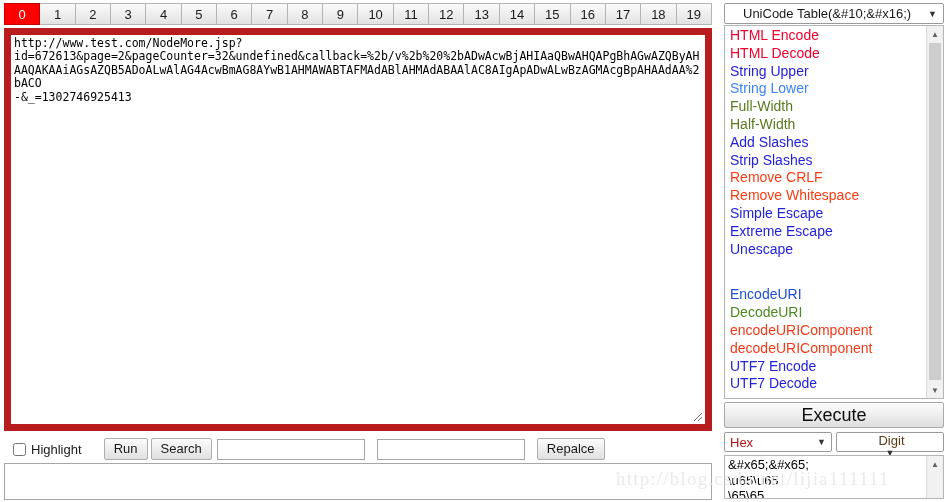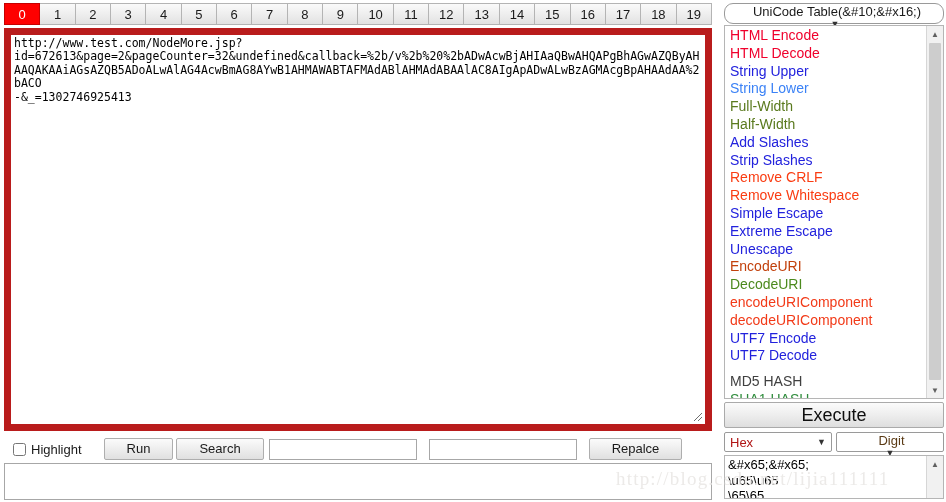--- a/index.html
+++ b/index.html
@@ -109,21 +109,21 @@
   }
   #highlight-label {
     font-size: 13px;
     color: #1a1a1a;
     margin-right: 22px;
     user-select: none;
   }
   .btn {
     height: 22px;
     min-width: 44px;
-    padding: 0 22px;
+    padding: 0 9px;
     margin-right: 3px;
     font-size: 13px;
     color: #1a1a1a;
     background: linear-gradient(to bottom, #fbfbfb 0%, #ededed 52%, #e0e0e0 100%);
     border: 1px solid #aeaeae;
     border-radius: 2px;
     box-sizing: border-box;
     cursor: pointer;
     font-family: "Liberation Sans", sans-serif;
     line-height: 20px;
@@ -167,31 +167,30 @@
     width: 224px;
     height: 502px;
   }
   #mode-select {
     position: absolute;
     left: 2px; top: 3px;
     width: 220px;
     height: 21px;
     box-sizing: border-box;
     border: 1px solid #9a9a9a;
-    border-radius: 9px;
+    border-radius: 2px;
     background: #ffffff;
     font-size: 13px;
     color: #1a1a1a;
-    padding: 0 2px 0 8px;
+    padding: 0 2px 0 18px;
     display: flex;
     align-items: center;
     justify-content: space-between;
     cursor: pointer;
     font-family: "Liberation Sans", sans-serif;
-    flex-direction: column;
   }
   #mode-select .sel-caret { font-size: 9px; color: #333; padding-right: 4px; }
 
   #function-list-wrap {
     position: absolute;
     left: 2px; top: 25px;
     width: 220px;
     height: 374px;
     box-sizing: border-box;
     border: 1px solid #b5b5b5;
@@ -382,21 +381,21 @@
           <div class="func-item" style="color: #3b82f6;">String Lower</div>
           <div class="func-item" style="color: rgb(90, 122, 30);">Full-Width</div>
           <div class="func-item" style="color: rgb(90, 122, 30);">Half-Width</div>
           <div class="func-item" style="color: rgb(34, 34, 221);">Add Slashes</div>
           <div class="func-item" style="color: rgb(34, 34, 221);">Strip Slashes</div>
           <div class="func-item" style="color: rgb(250, 60, 18);">Remove CRLF</div>
           <div class="func-item" style="color: rgb(250, 60, 18);">Remove Whitespace</div>
           <div class="func-item" style="color: rgb(34, 34, 221);">Simple Escape</div>
           <div class="func-item" style="color: rgb(34, 34, 221);">Extreme Escape</div>
           <div class="func-item" style="color: rgb(34, 34, 221);">Unescape</div>
-          <div class="func-item" style="color: #c2410c;">EncodeURI</div>
+          <div class="func-item" style="color: #1d4ed8; margin-top: 28px;">EncodeURI</div>
           <div class="func-item" style="color: rgb(76, 138, 30);">DecodeURI</div>
           <div class="func-item" style="color: rgb(242, 58, 24);">encodeURIComponent</div>
           <div class="func-item" style="color: rgb(242, 58, 24);">decodeURIComponent</div>
           <div class="func-item" style="color: rgb(34, 34, 221);">UTF7 Encode</div>
           <div class="func-item" style="color: rgb(34, 34, 221);">UTF7 Decode</div>
           <div class="func-item" style="color: #404040; margin-top: 8px;">MD5 HASH</div>
           <div class="func-item" style="color: rgb(47, 140, 60);">SHA1 HASH</div>
         </div>
       <div class="scroll-col">
         <div class="scroll-arrow up">▲</div>

